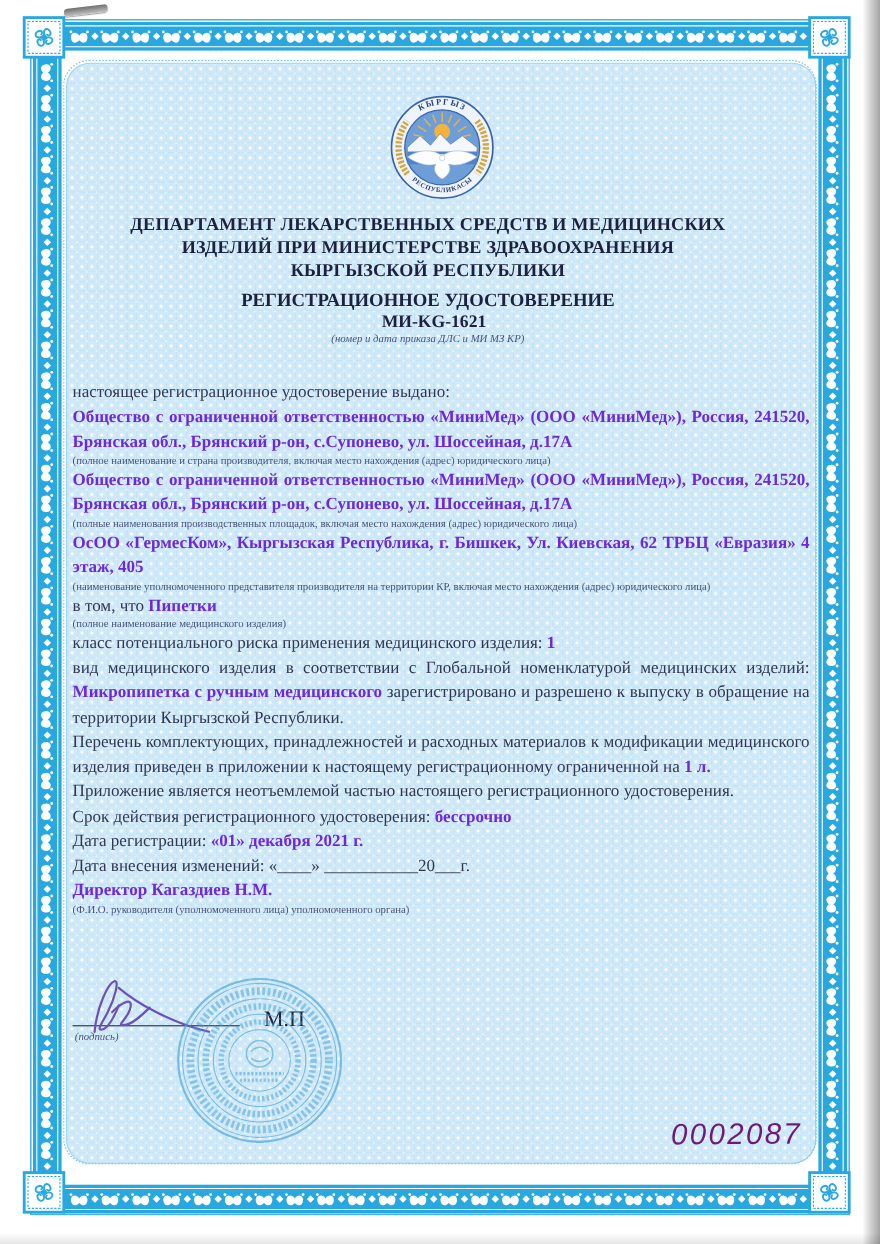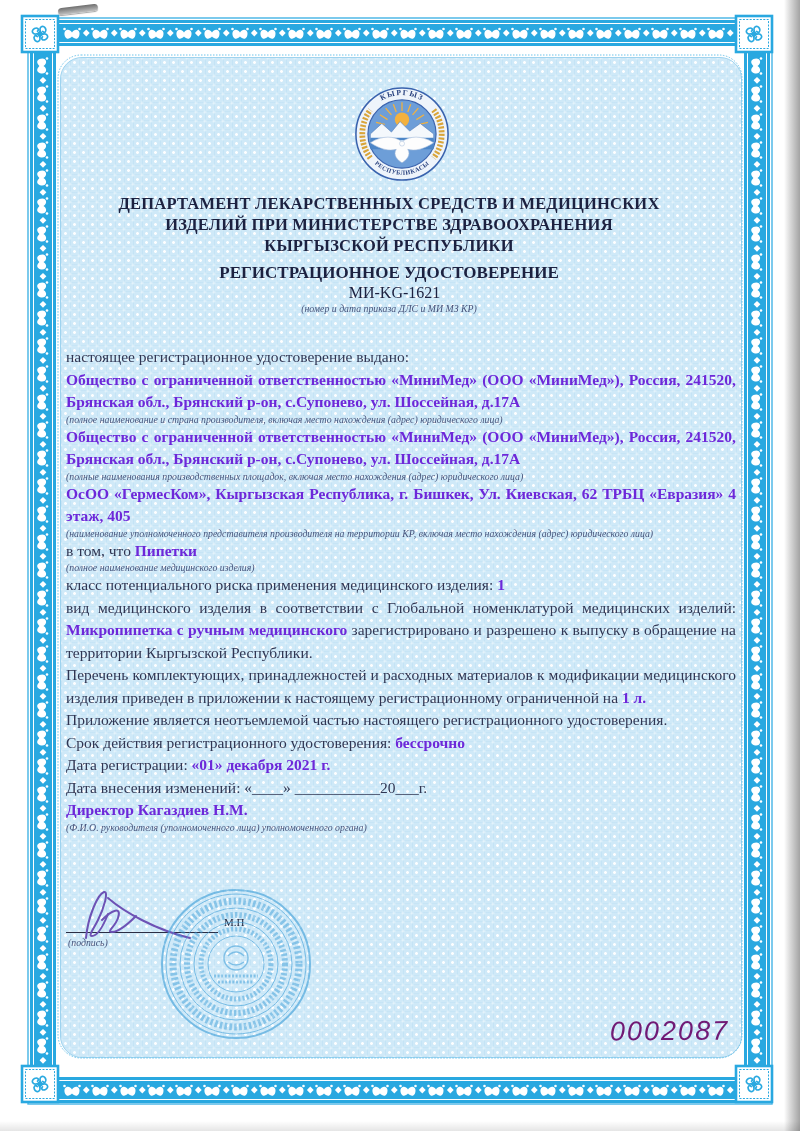--- a/index.html
+++ b/index.html
@@ -21,36 +21,36 @@
           radial-gradient(circle, rgba(255,255,255,0.55) 1px, rgba(255,255,255,0) 1.5px),
           repeating-linear-gradient(90deg, rgba(100,180,225,0.10) 0 1px, rgba(0,0,0,0) 1px 9px),
           repeating-linear-gradient(0deg, rgba(100,180,225,0.08) 0 1px, rgba(0,0,0,0) 1px 9px);
         background-size:9px 9px, 9px 9px, auto, auto;
         background-position:0 0, 4.5px 4.5px, 0 0, 0 0;}
   svg.frame{position:absolute;left:0;top:0;pointer-events:none;}
   
   .header{position:absolute;left:60px;top:193px;width:658px;text-align:center;color:#1c2140;z-index:3;}
   .org{font-weight:bold;font-size:16.5px;line-height:21px;letter-spacing:.2px;}
   .doc-title{margin-top:6px;font-weight:bold;font-size:17px;line-height:21px;}
-  .doc-number{font-weight:normal;font-size:16px;line-height:20px;padding-left:11px;}
+  .doc-number{font-weight:bold;font-size:16px;line-height:20px;padding-left:11px;}
   .accordance{font-size:15px;line-height:19px;color:#2c3254;}
   .small-note{font-style:italic;font-size:9.8px;line-height:12px;color:#46537b;}
   
   .content{position:absolute;left:66px;top:346px;width:670px;z-index:3;color:#303653;
            font-size:15.5px;line-height:22.5px;}
   .content p{margin:0;}
   .just{text-align:justify;}
   .bold{font-weight:bold;color:#6d28d9;}
-  .note{font-style:italic;font-size:9.8px;line-height:12px;color:#46537b;margin-top:1px;}
+  .note{font-size:9.8px;line-height:12px;color:#46537b;margin-top:1px;}
   .mt10{margin-top:10px;} .mt12{margin-top:12px;} .mt13{margin-top:13px;}
   .mt16{margin-top:16px;} .mt18{margin-top:18px;} .mt19{margin-top:19px;}
   
   .sig-line{position:absolute;left:66px;top:932px;width:152px;border-top:1.4px solid #2b2e45;z-index:4;}
   .podpis{position:absolute;left:68px;top:937px;z-index:4;}
-  .mp{position:absolute;left:224px;top:916px;font-size:11px;color:#23253d;z-index:4;}
+  .mp{position:absolute;left:240px;top:916px;font-size:20px;color:#23253d;z-index:4;}
   .sig-svg{position:absolute;left:78px;top:886px;z-index:5;}
   .stamp-svg{position:absolute;left:158px;top:886px;z-index:6;opacity:.62;}
   .serial{position:absolute;left:610px;top:1016px;z-index:4;
           font-family:"Liberation Sans", sans-serif;font-size:27px;letter-spacing:2px;
           color:#701a75;transform:rotate(-.4deg);font-style:italic;}
   .emblem{position:absolute;left:354px;top:86px;z-index:3;}
 </style>
 </head>
 <body>
 

